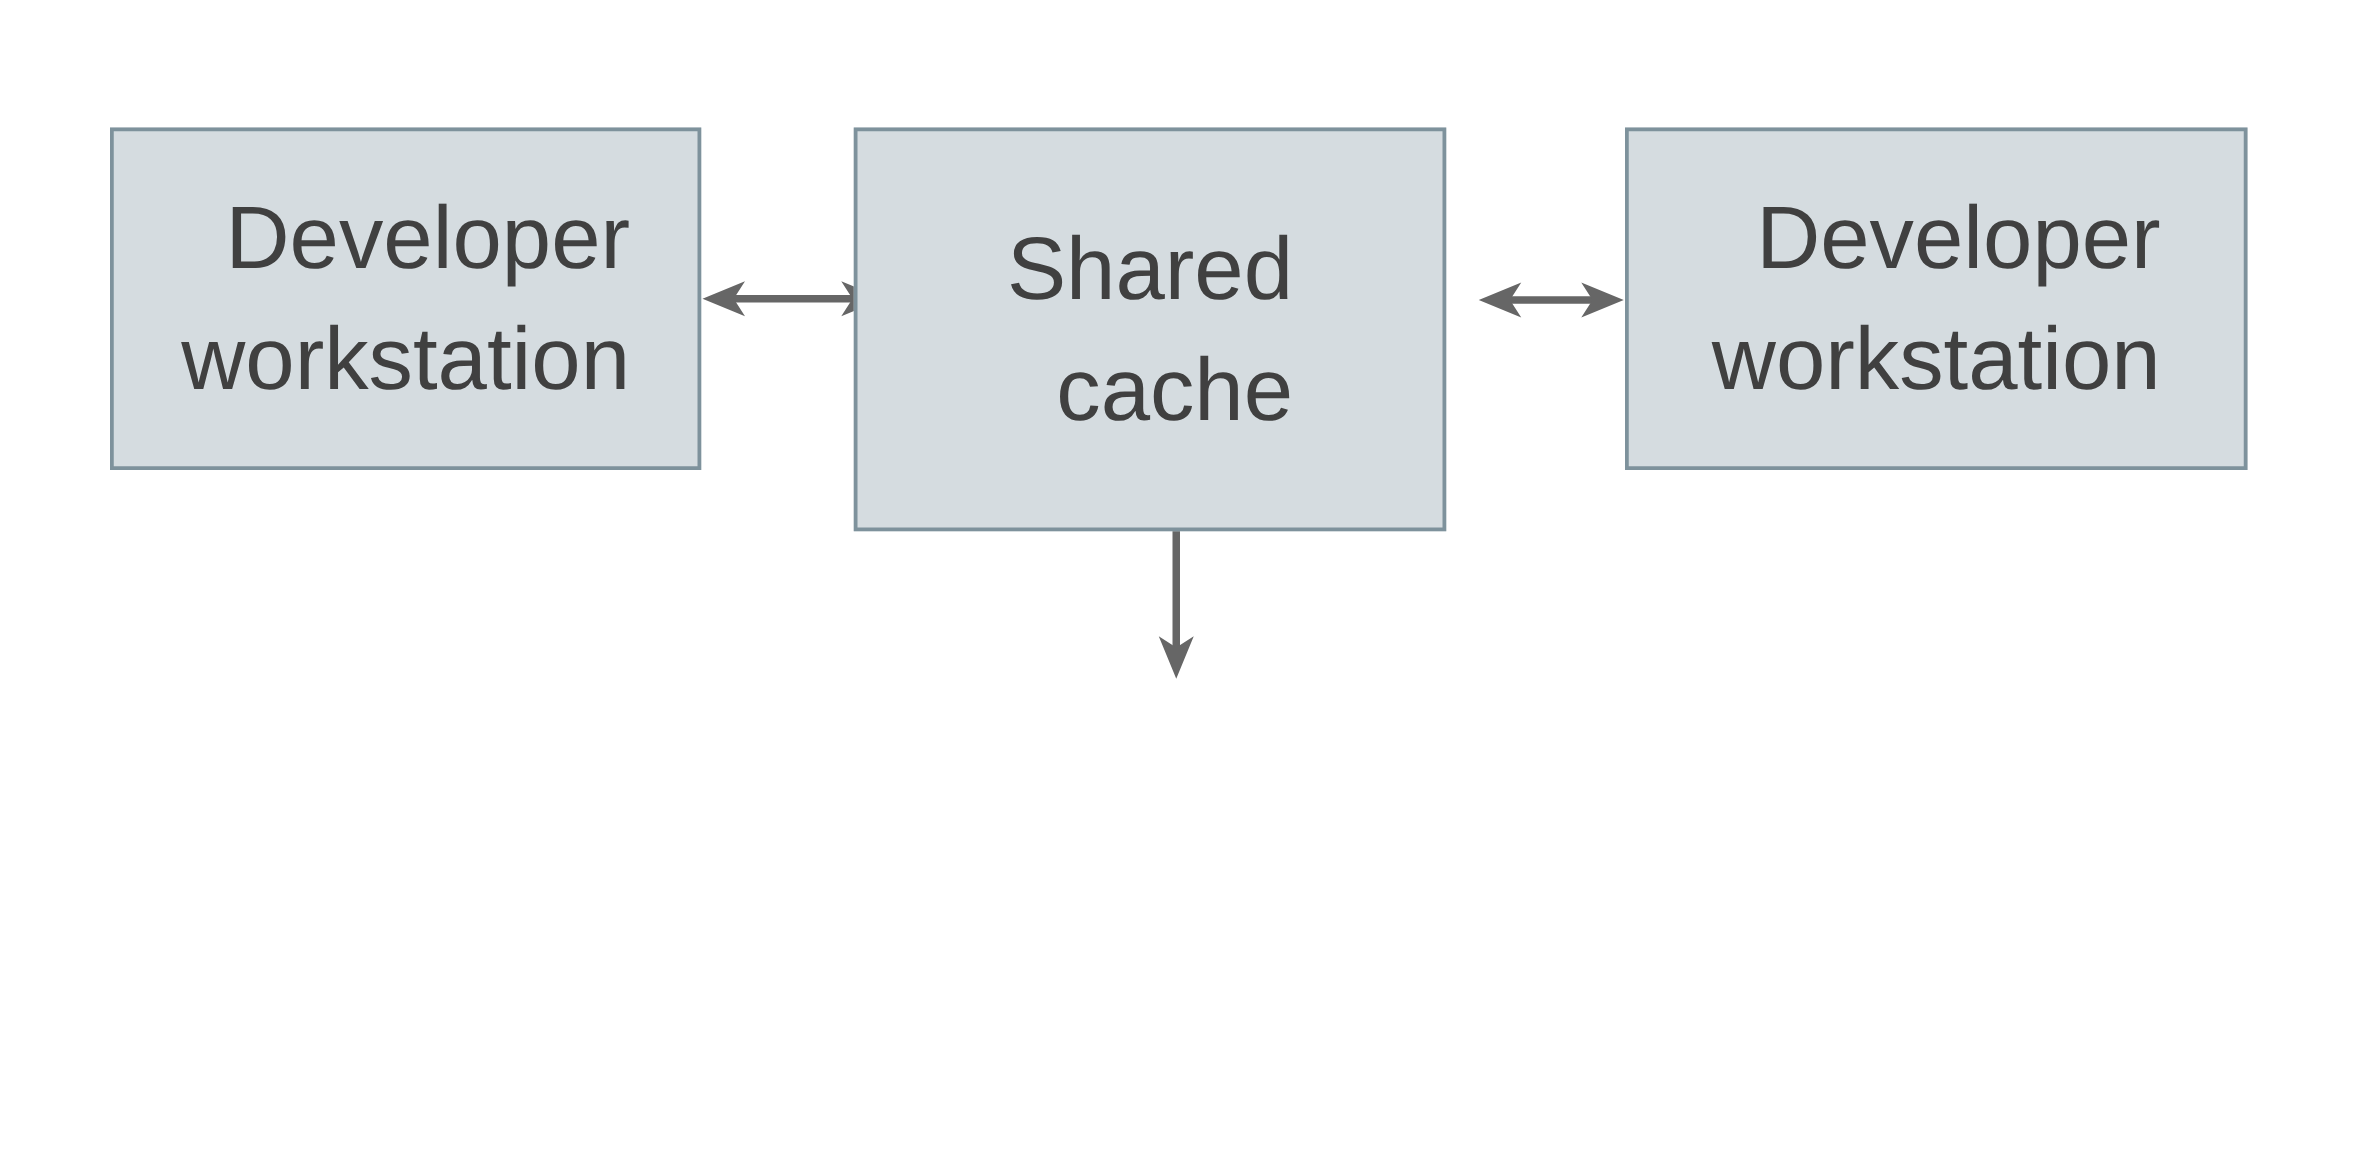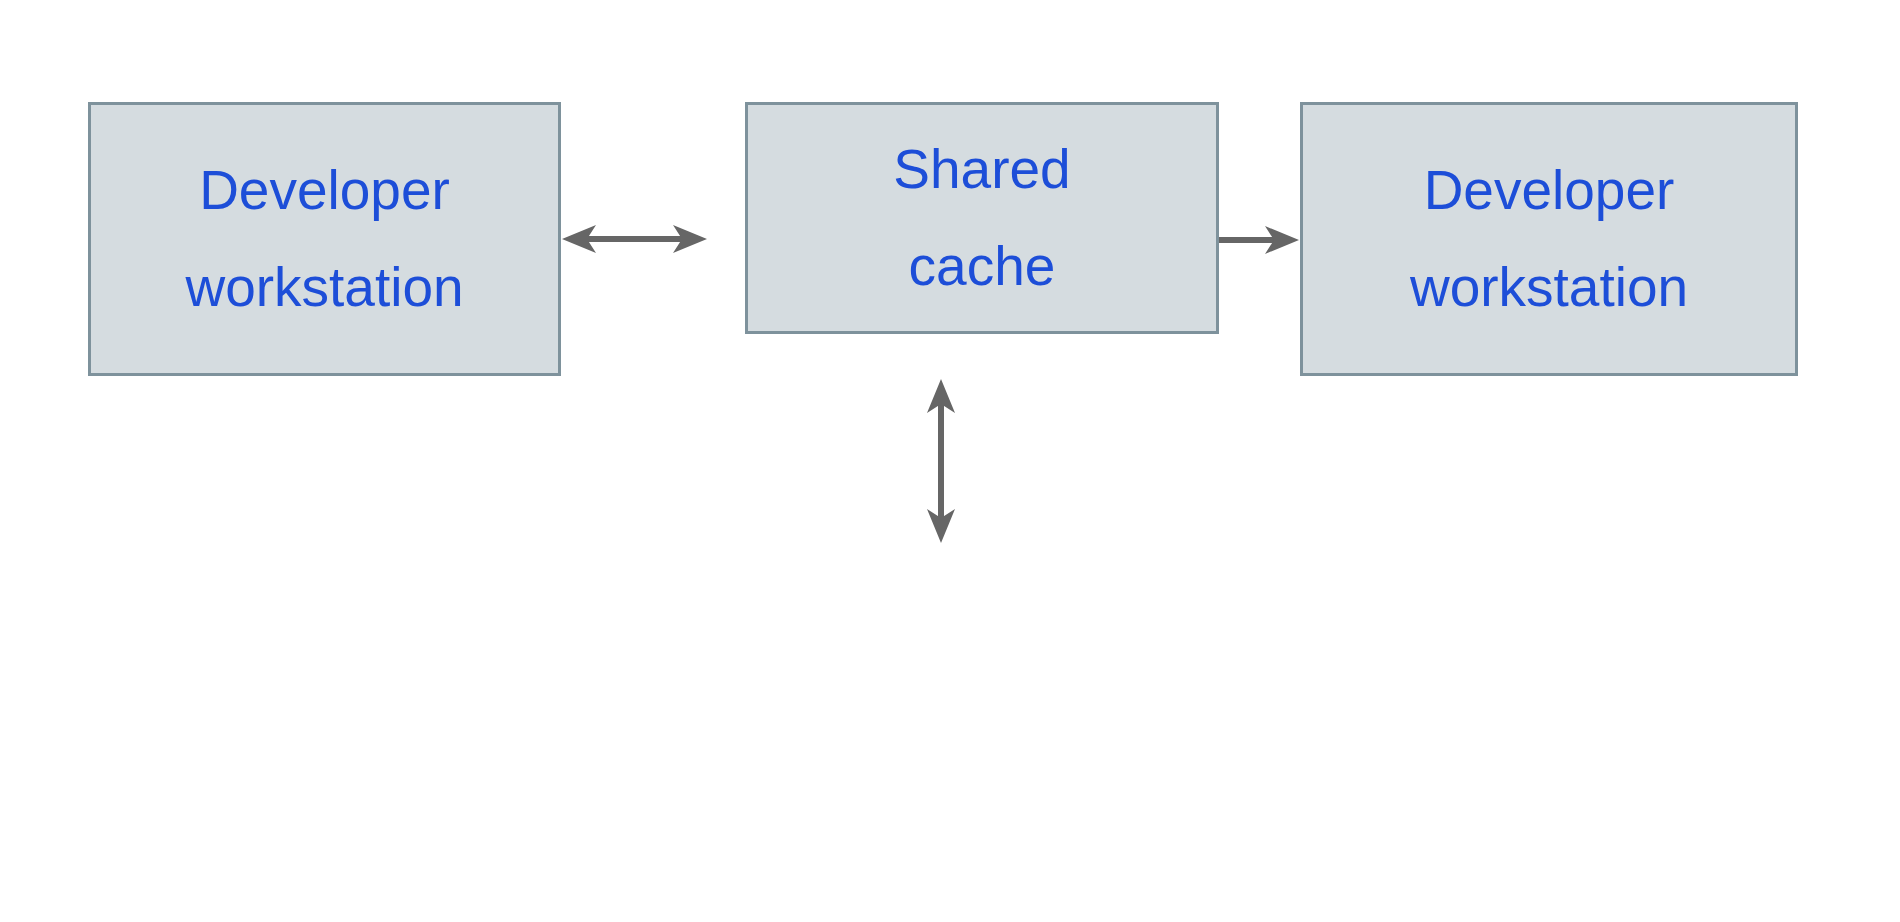--- a/index.html
+++ b/index.html
@@ -34,29 +34,29 @@
   .node {
     position: absolute;
     box-sizing: border-box;
     background: #d5dce0;
     border: 3px solid #7e929c;
     display: flex;
     align-items: center;
     justify-content: center;
   }
   .node .label {
-    font-size: 55px;
+    font-size: 71px;
     line-height: 97px;
-    color: #1d4ed8;
-    text-align: center;
+    color: #404040;
+    text-align: right;
     white-space: pre-line;
     letter-spacing: 0px;
   }
   .node-dev-left  { left: 88px;   top: 102px; width: 473px; height: 274px; }
-  .node-cache     { left: 745px;  top: 102px; width: 474px; height: 232px; }
+  .node-cache     { left: 683px;  top: 102px; width: 474px; height: 323px; }
   .node-dev-right { left: 1300px; top: 102px; width: 498px; height: 274px; }
   .node-ci        { left: 708px;  top: 545px; width: 472px; height: 275px; }
 </style>
 </head>
 <body>
 
 <div class="canvas">
 
   <svg class="edges" viewBox="0 0 1900 922" xmlns="http://www.w3.org/2000/svg">
 

